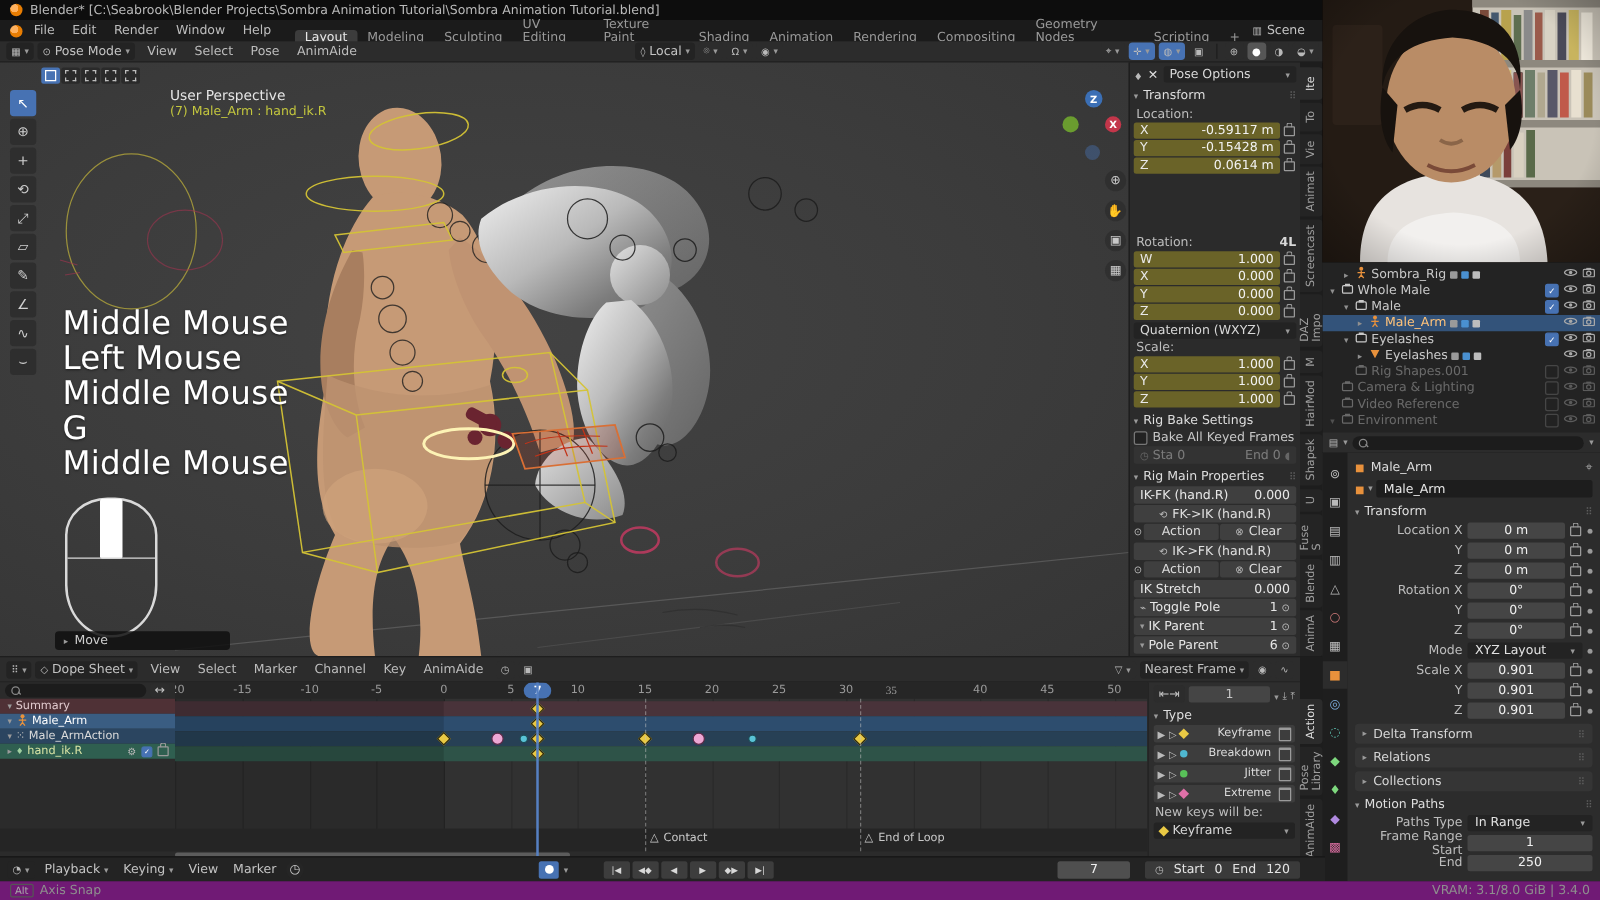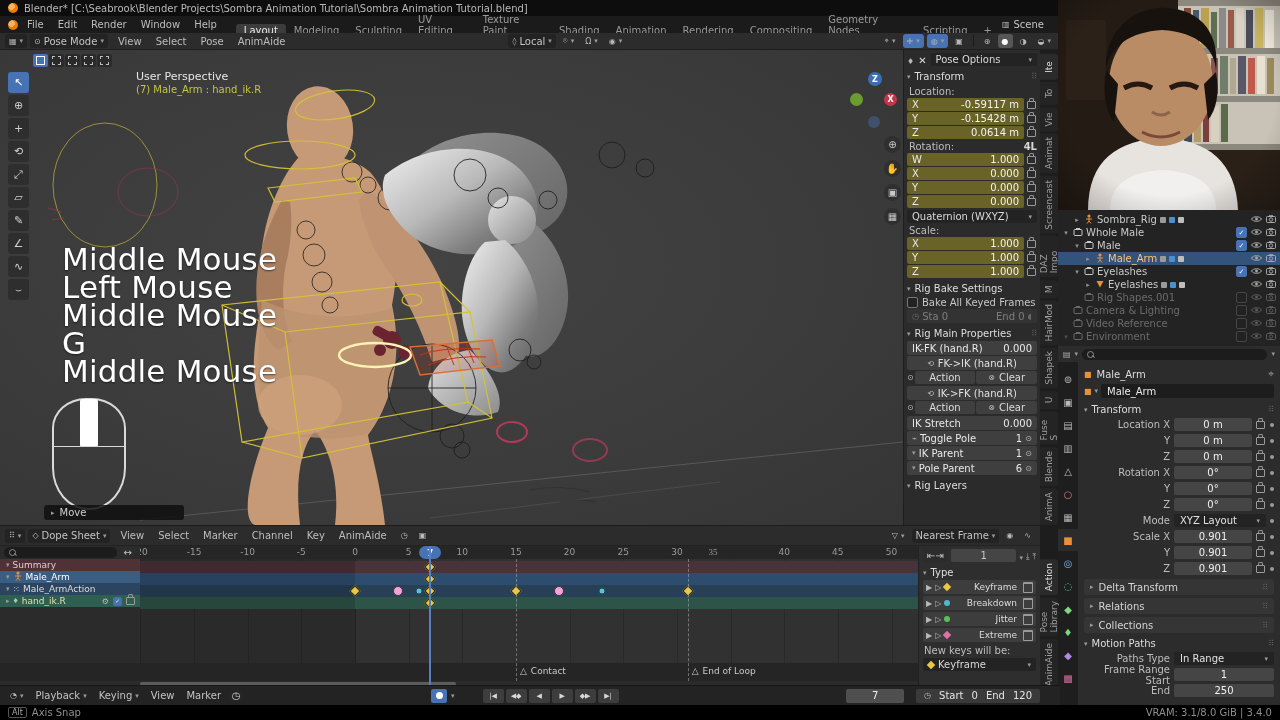--- a/index.html
+++ b/index.html
@@ -28,21 +28,21 @@
   #selmodes{left:33px;top:4px;display:flex;gap:1px;}
   .selbtn{width:15px;height:13px;background:#2a2a2a;border-radius:2px;display:flex;align-items:center;justify-content:center;}
   .selbtn.on{background:#4772b3;}
   .selglyph{width:7px;height:7px;border:1px dashed #bdbdbd;}
   .selbtn.on .selglyph{border-style:solid;border-color:#fff;}
   #viewinfo1{left:136px;top:20px;color:#e6e6e6;font-size:11px;}
   #viewinfo2{left:136px;top:34px;color:#c3c63e;font-size:10px;}
   #toolbar{left:8px;top:22px;display:flex;flex-direction:column;gap:2px;}
   .tool{width:21px;height:21px;background:#2e2e2e;border-radius:3px;display:flex;align-items:center;justify-content:center;color:#cfcfcf;font-size:11px;}
   .tool.on{background:#4772b3;color:#fff;}
-  #keys-overlay{left:50px;top:195px;color:#fff;font-size:31px;line-height:28px;text-shadow:0 1px 2px rgba(0,0,0,.55);letter-spacing:.2px;margin-left:12px;}
+  #keys-overlay{left:50px;top:195px;color:#fff;font-size:26px;line-height:28px;text-shadow:0 1px 2px rgba(0,0,0,.55);letter-spacing:.2px;}
   #mouse-ind{left:52px;top:348px;width:70px;height:108px;border:2px solid #d9d9d9;border-radius:34px 34px 36px 36px / 30px 30px 42px 42px;}
   #mouse-mid{position:absolute;left:50%;top:-1px;transform:translateX(-50%);width:18px;height:48px;background:#fff;border-radius:2px;}
   #mouse-line{position:absolute;left:0;top:46px;width:100%;height:0;border-top:1.5px solid #d9d9d9;}
   #opbox{left:44px;top:455px;width:140px;height:15px;background:rgba(15,15,15,.85);border-radius:3px;display:flex;align-items:center;gap:5px;padding-left:7px;box-sizing:border-box;color:#cfcfcf;}
   
   .ball{position:absolute;width:14px;height:14px;border-radius:50%;display:flex;align-items:center;justify-content:center;font-size:8px;font-weight:bold;color:#fff;}
   #navicons{left:884px;top:86px;display:flex;flex-direction:column;gap:7px;align-items:center;}
   .nico{width:17px;height:17px;border-radius:50%;background:rgba(40,40,40,.55);color:#c9c9c9;display:flex;align-items:center;justify-content:center;font-size:10px;}
   
   #npanel{left:903px;top:50px;width:137px;height:475px;background:#2b2b2b;border-left:1px solid #1e1e1e;box-sizing:border-box;padding:2px 3px;overflow:hidden;}
@@ -51,21 +51,21 @@
   .plabel{color:#bdbdbd;margin:2px 0 1px 2px;}
   .fieldrow{display:flex;align-items:center;gap:3px;margin-bottom:1px;}
   .field{flex:1;height:13px;border-radius:2px;display:flex;align-items:center;padding:0 5px;box-sizing:border-box;background:#4e4e4e;color:#f2f2f2;}
   .field .ax{width:10px;color:#e9e9e9;}
   .field .v{margin-left:auto;}
   .field.key{background:#6a6328;}
   .lock{width:7px;height:6px;border:1px solid #9a9a9a;border-radius:1px;position:relative;flex:0 0 auto;margin-right:1px;}
   .lock:before{content:'';position:absolute;top:-4px;left:1px;width:3px;height:3px;border:1px solid #9a9a9a;border-bottom:none;border-radius:2px 2px 0 0;}
   .dropdown{height:13px;background:#232323;border-radius:2px;display:flex;align-items:center;padding:0 5px;color:#d8d8d8;gap:4px;}
   .dropdown .chev{margin-left:auto;}
-  .badge4l{margin-left:auto;color:#d8d8d8;font-weight:bold;}
+  .badge4l{margin-left:auto;color:#d8d8d8;font-weight:bold;margin-top:48px;}
   .graybtn{height:14px;background:#3f3f3f;border-radius:2px;display:flex;align-items:center;justify-content:center;gap:4px;color:#e0e0e0;margin-bottom:1px;}
   .slider{height:14px;background:#3f3f3f;border-radius:2px;display:flex;align-items:center;padding:0 5px;color:#e8e8e8;margin-bottom:1px;}
   .slider .v{margin-left:auto;}
   .split{display:flex;gap:1px;margin-bottom:2px;align-items:center;}
   .split .cell{flex:1;height:13px;background:#3f3f3f;border-radius:2px;display:flex;align-items:center;justify-content:center;gap:4px;color:#dcdcdc;}
   .miniic{color:#b9b9b9;font-size:8px;}
   .chk{width:9px;height:9px;border:1px solid #777;border-radius:2px;background:#222;display:flex;align-items:center;justify-content:center;font-size:7px;color:#fff;}
   .chk.c{background:#4772b3;border-color:#4772b3;}
   .dis{opacity:.42;}
   
@@ -136,21 +136,21 @@
   .kshape.d{transform:rotate(45deg);}
   .kshape.c{border-radius:50%;width:6px;height:6px;}
   
   #timelinebar{left:0;top:685px;width:1060px;height:20px;background:#232323;border-top:1px solid #161616;display:flex;align-items:center;gap:4px;padding:0 6px;box-sizing:border-box;}
   #transport{display:flex;gap:2px;margin-left:24px;}
   .tbtn{min-width:17px;height:14px;background:#3d3d3d;border-radius:2px;color:#d8d8d8;display:flex;align-items:center;justify-content:center;font-size:7px;padding:0 2px;}
   .rec{width:16px;height:14px;background:#4772b3;border-radius:2px;display:flex;align-items:center;justify-content:center;}
   .rec i{width:7px;height:7px;border-radius:50%;background:#fff;}
   #framebox{margin-left:auto;width:58px;height:14px;background:#4f4f4f;border-radius:2px;color:#f0f0f0;display:flex;align-items:center;justify-content:center;}
   #rangebox{display:flex;align-items:center;gap:8px;background:#3a3a3a;border-radius:2px;height:14px;padding:0 8px;margin:0 14px 0 8px;color:#e4e4e4;}
-  #statusbar{left:0;top:705px;width:1280px;height:15px;background:#000000;display:flex;align-items:center;padding:0 8px;box-sizing:border-box;color:#8e8e8e;gap:5px;}
+  #statusbar{left:0;top:705px;width:1280px;height:15px;background:#701a75;display:flex;align-items:center;padding:0 8px;box-sizing:border-box;color:#8e8e8e;gap:5px;}
   .keycap{border:1px solid #555;border-radius:2px;padding:0 3px;font-size:8px;color:#aaa;}
   #vram{margin-left:auto;}
 </style>
 </head>
 <body>
 
 <div id="app">
 
   <div id="titlebar" class="a">
     <span class="blogo"></span>

